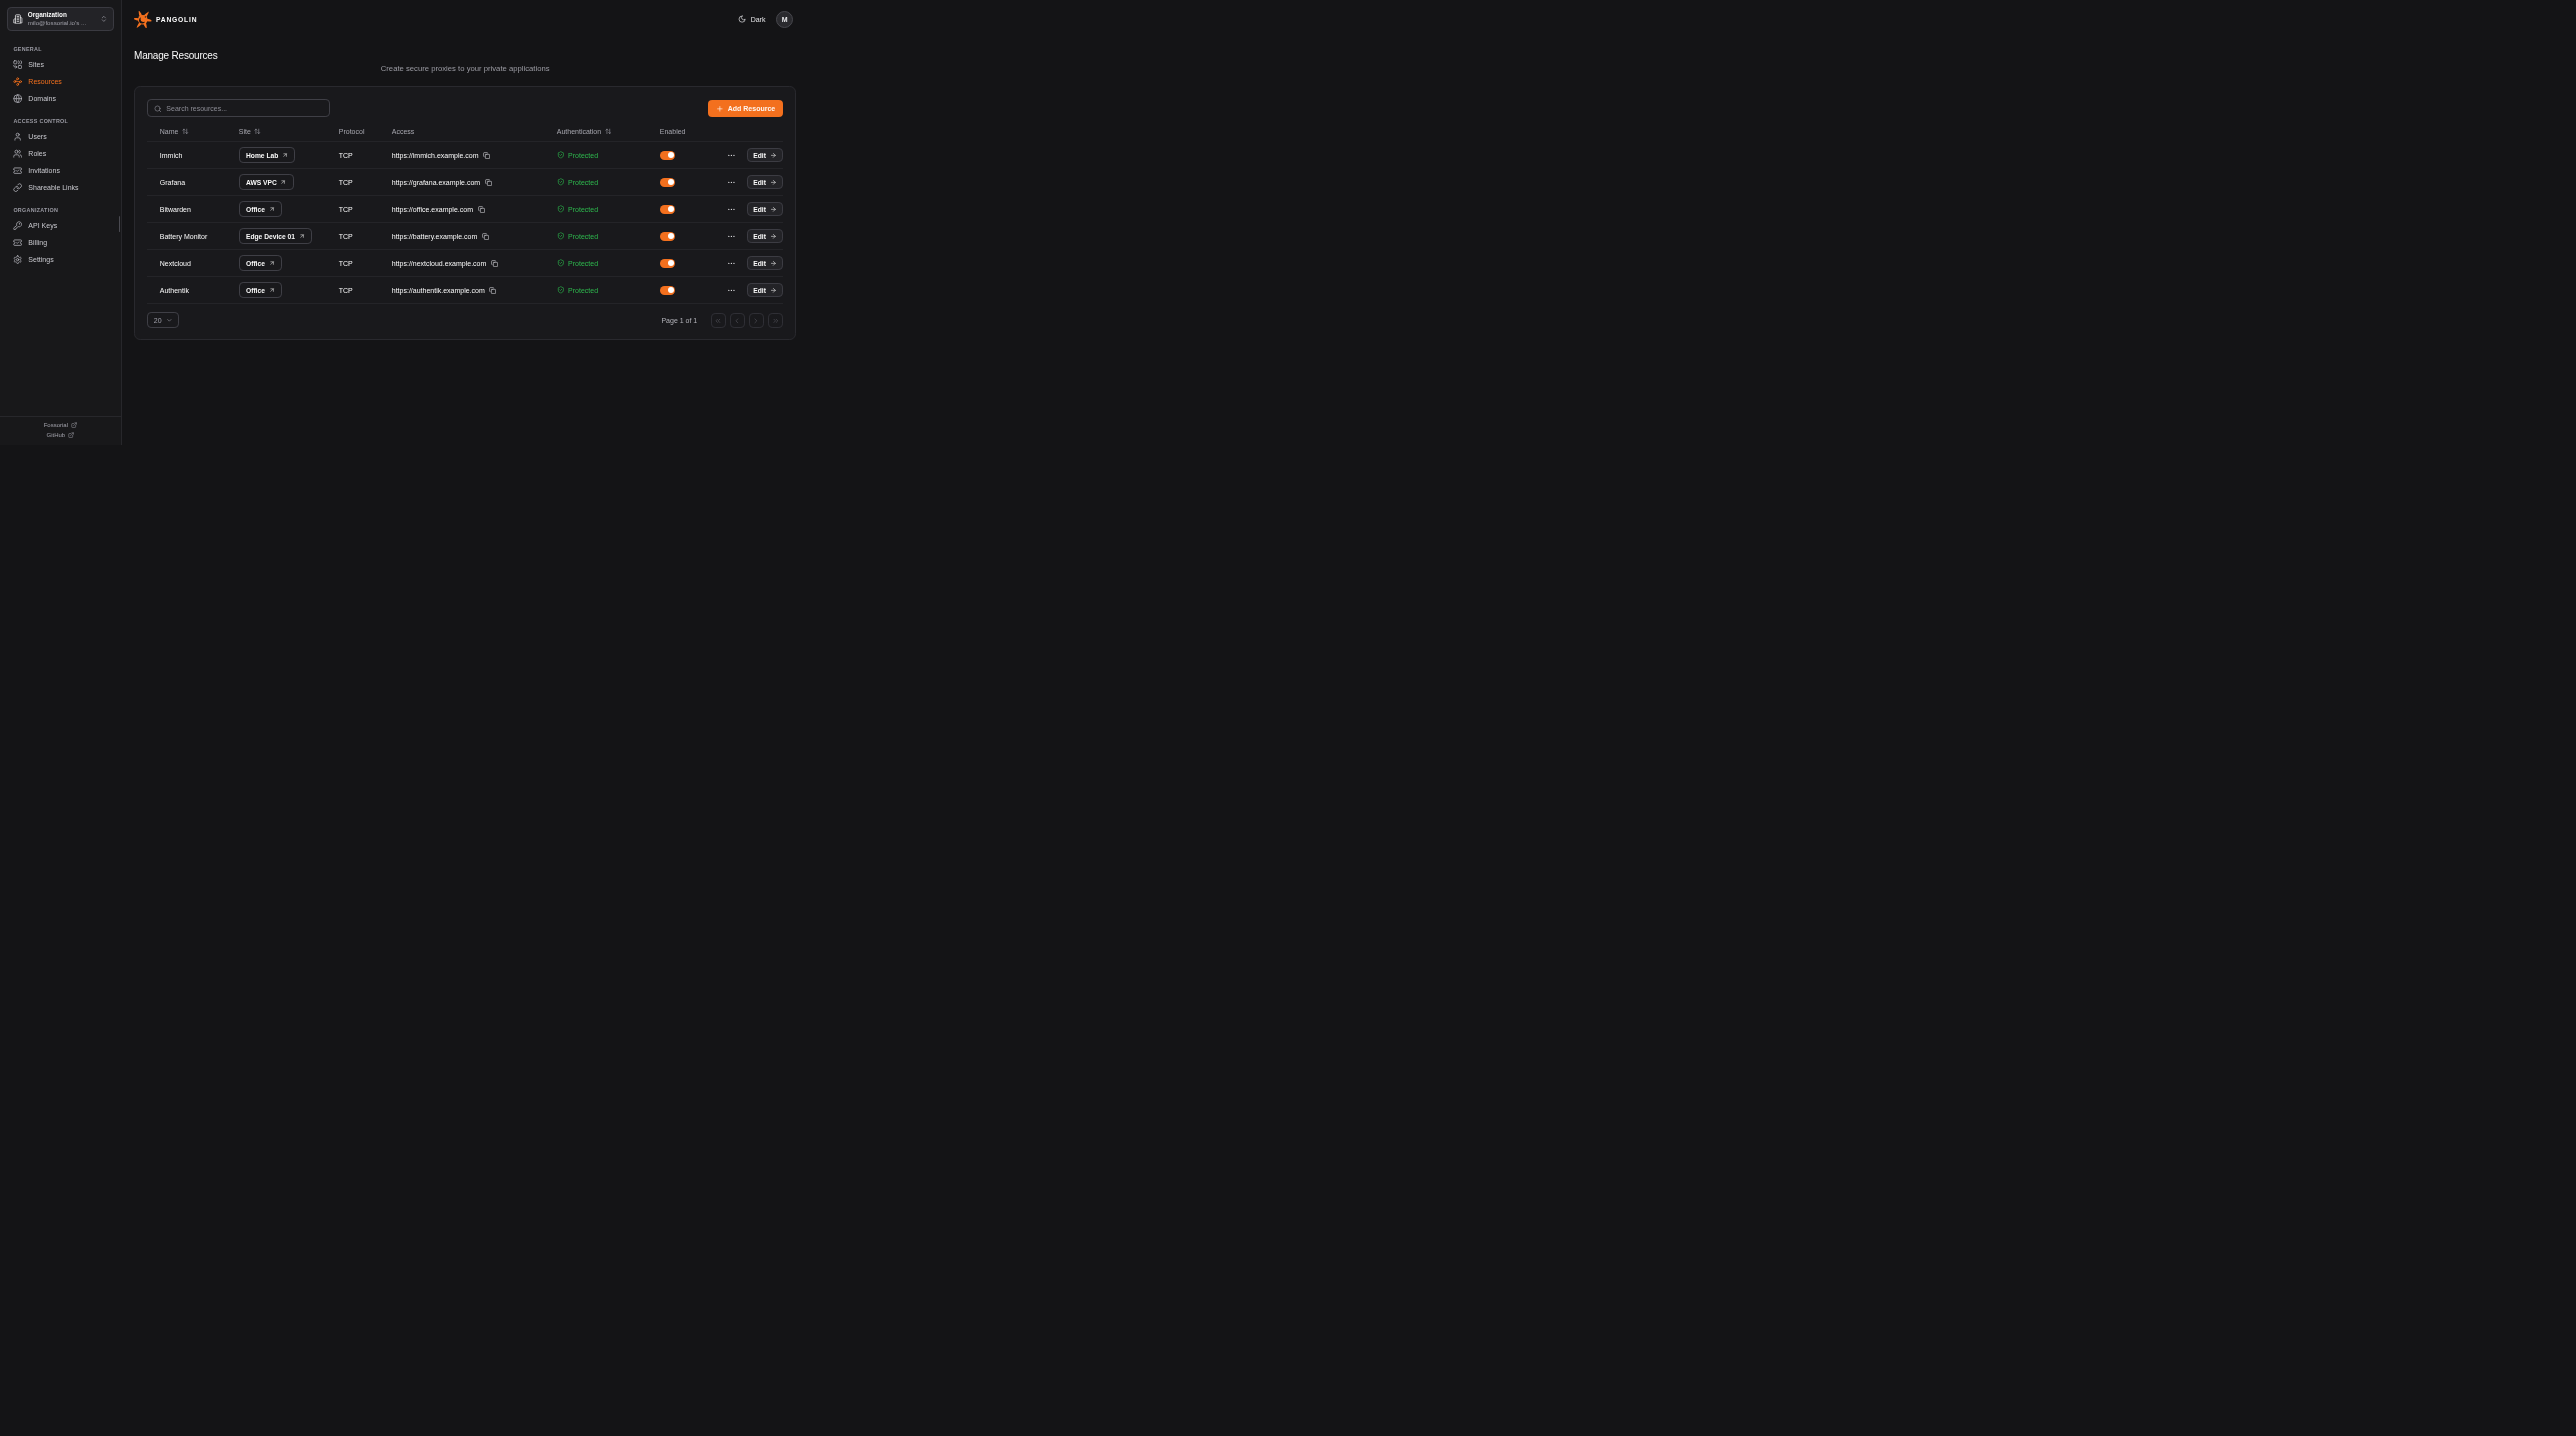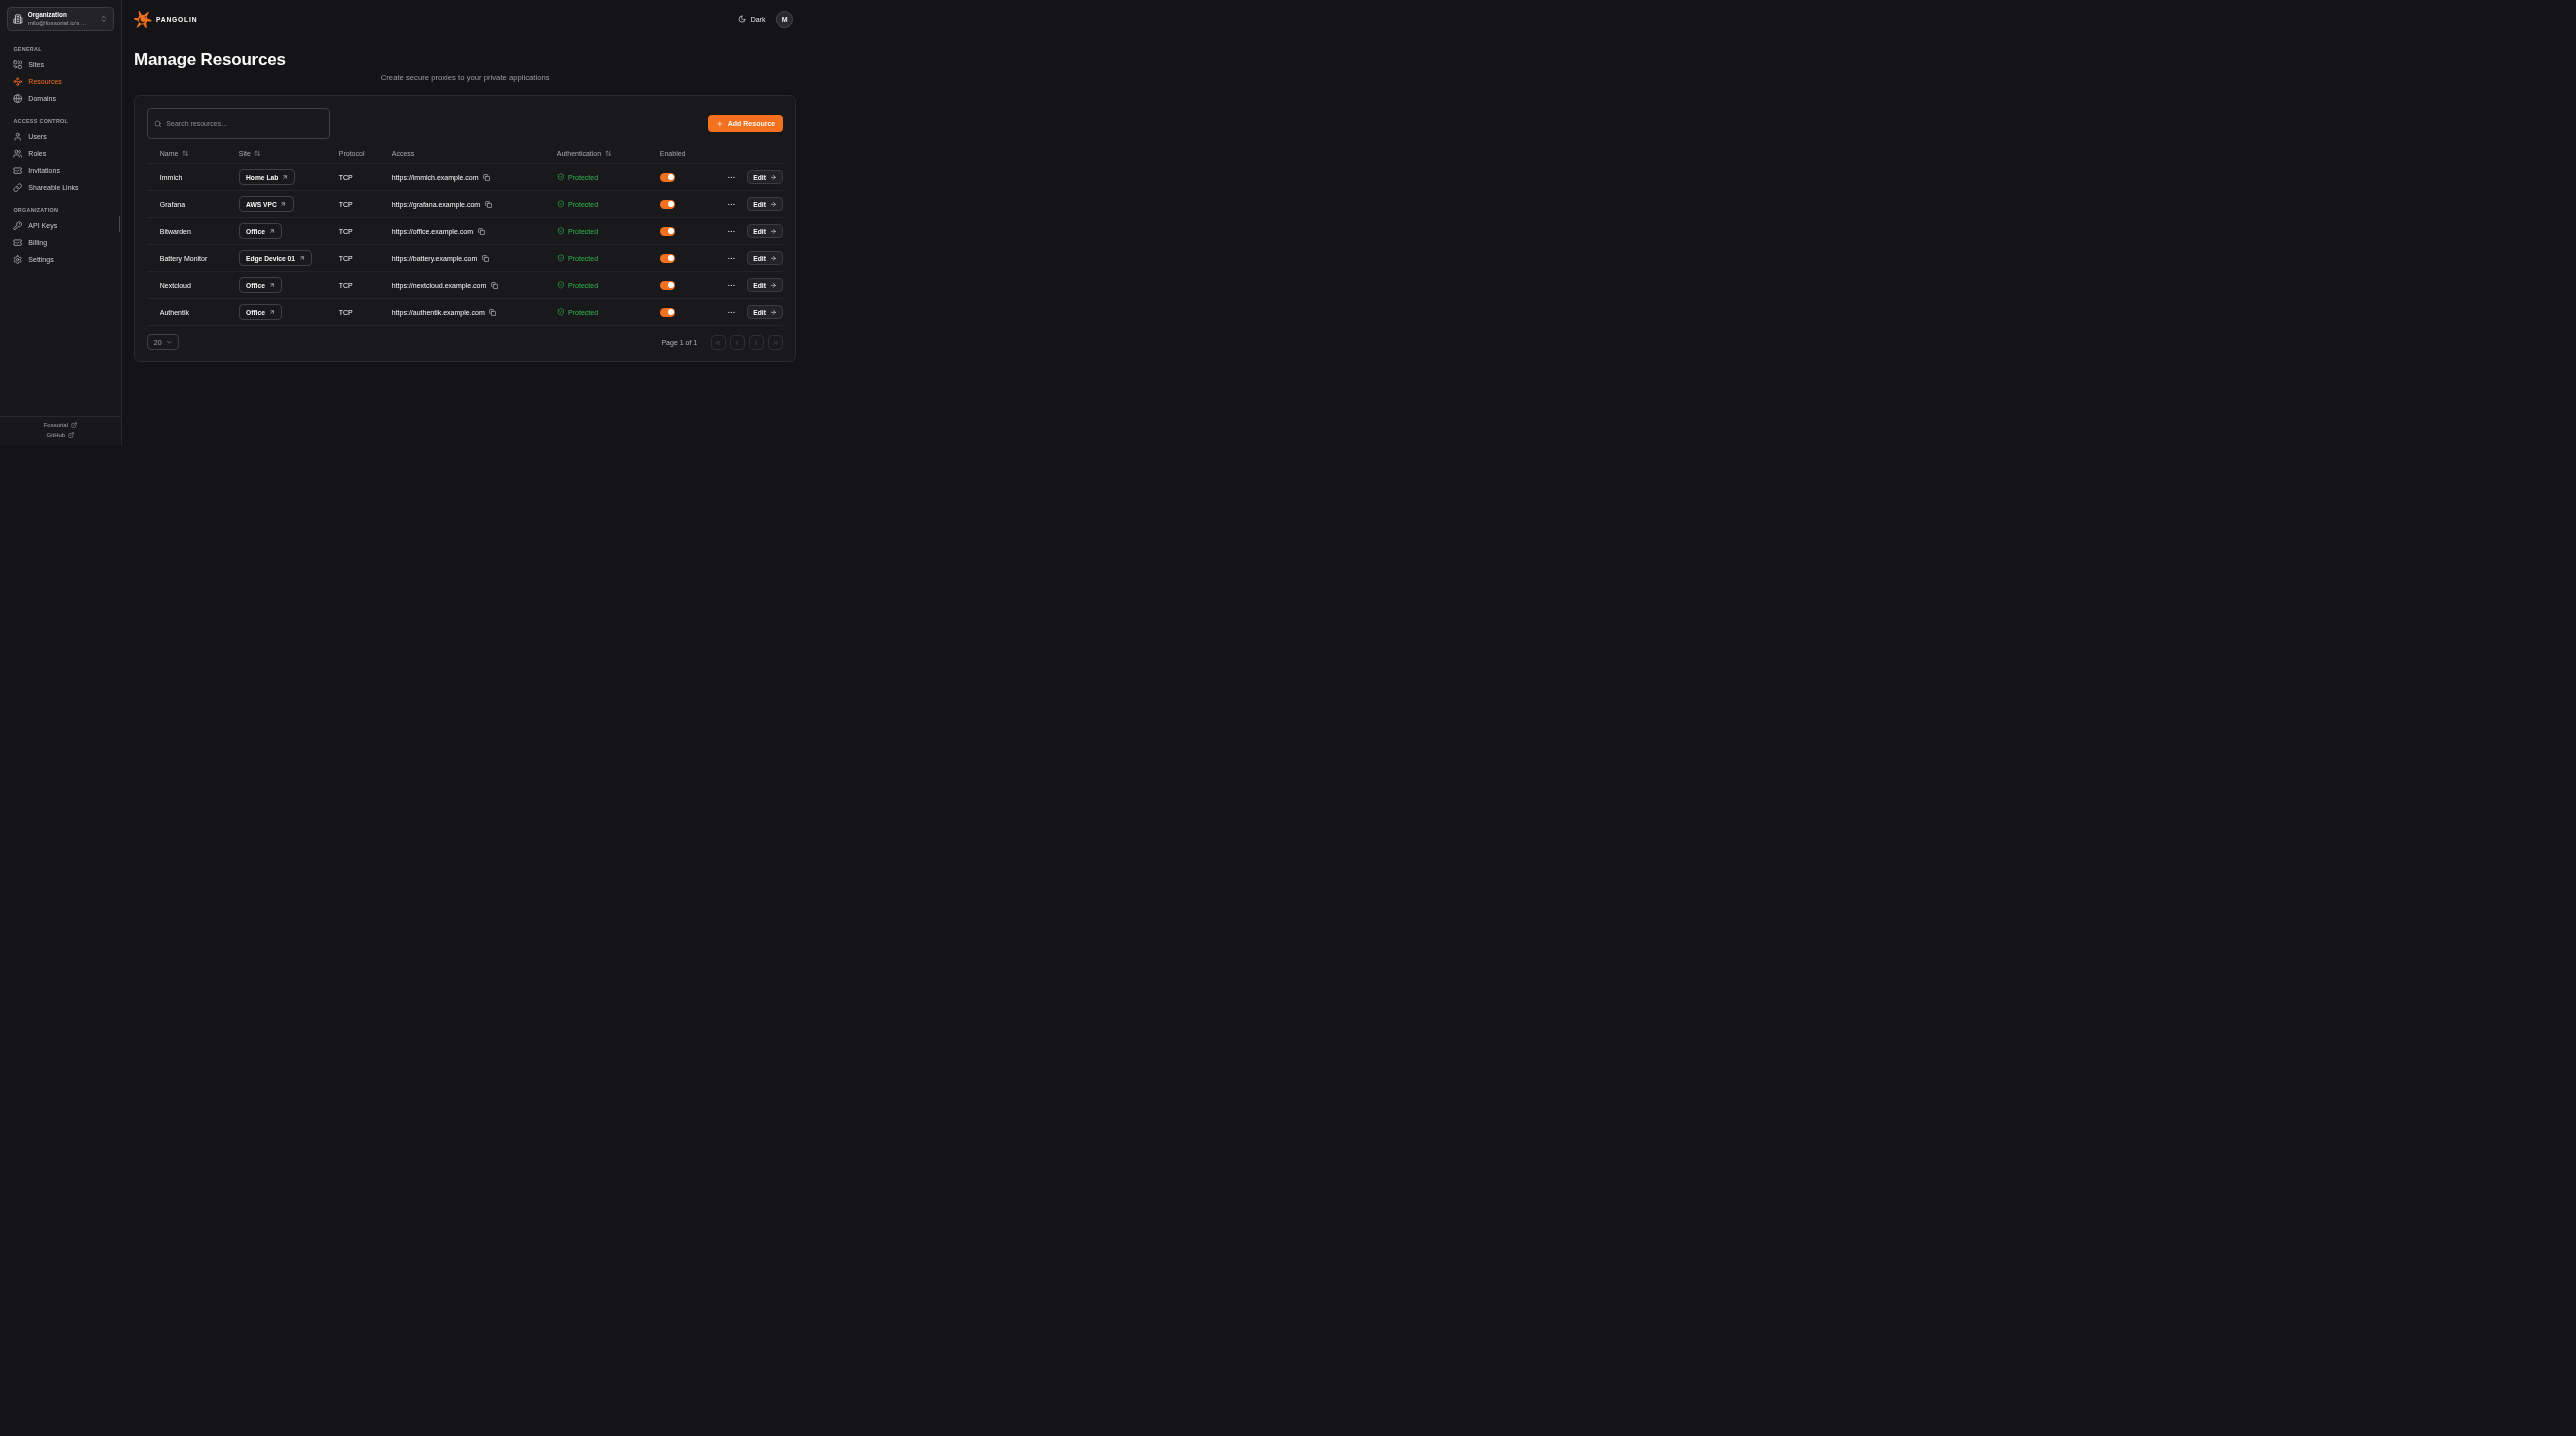--- a/index.html
+++ b/index.html
@@ -59,30 +59,30 @@
   .brand-name { font-size:6.7px; font-weight:bold; letter-spacing:0.8px; color:#FFFFFF; }
   .topbar-right { display:flex; align-items:center; gap:10.8px; }
   .theme-toggle { display:flex; align-items:center; gap:4.1px; color:#E4E4E7; font-size:7px; cursor:pointer; }
   .avatar {
     width:17px; height:17px; border-radius:50%; background:#2A2A2E; border:0.5px solid #47474D;
     display:flex; align-items:center; justify-content:center;
     font-size:7px; font-weight:bold; color:#E8E8EA; cursor:pointer; margin-right:3.1px;
   }
 
   .page-head { margin-top:10.8px; }
-  .page-title { font-size:17px; font-weight:700; letter-spacing:-0.2px; color:#FAFAFA; }
+  .page-title { font-size:10px; font-weight:400; letter-spacing:-0.2px; color:#FAFAFA; }
   .page-subtitle { margin-top:3.6px; font-size:7.7px; color:#9B9BA3;text-align:center; }
 
   .card {
     margin-top:13px; background:#19191C; border:0.5px solid #29292E; border-radius:6.2px;
     padding:12px 12.4px 10.3px 12.4px;
   }
   .card-toolbar { display:flex; align-items:center; justify-content:space-between; }
   .search-box {
-    width:183px; height:31px; border:0.5px solid #3F3F46; border-radius:4.1px;
+    width:183px; height:18px; border:0.5px solid #3F3F46; border-radius:4.1px;
     display:flex; align-items:center; gap:4.6px; padding:0 5.7px; color:#8B8B94; background:transparent;
   }
   .search-box input {
     flex:1; background:transparent; border:none; outline:none; color:#E4E4E7;
     font-size:7px; font-family:inherit;
   }
   .search-box input::placeholder { color:#8B8B94; }
   .btn-primary {
     height:17px; background:#F3701E; color:#FFF7F2; border:none; border-radius:4.1px;
     display:flex; align-items:center; gap:4.1px; padding:0 7.7px;

